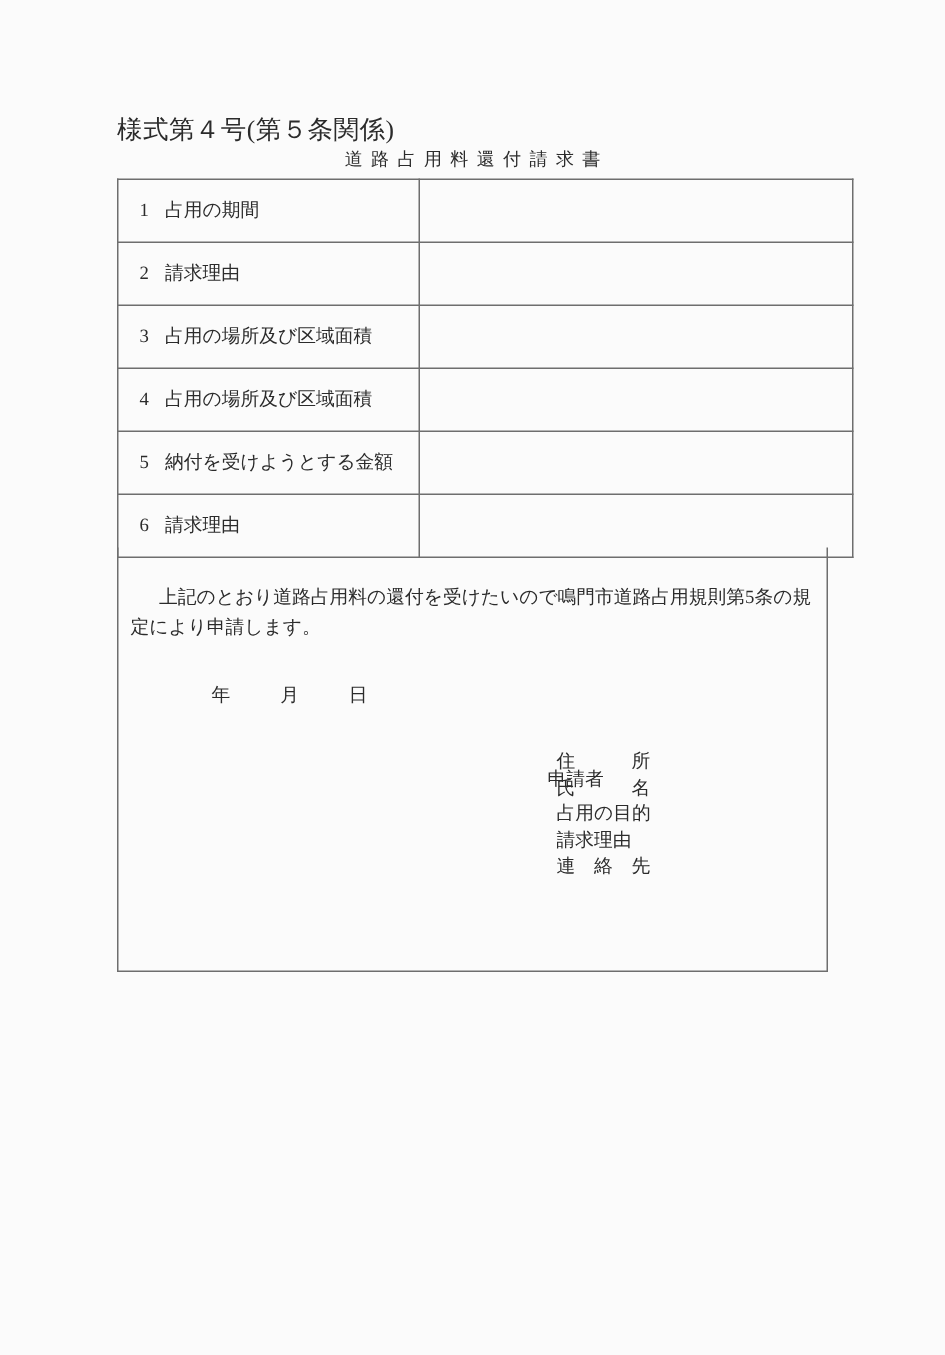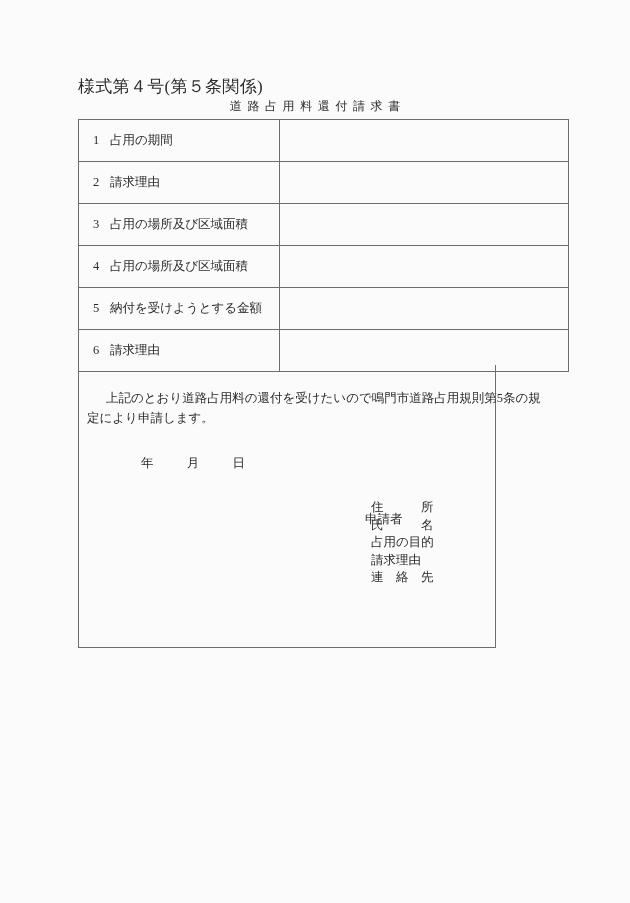--- a/index.html
+++ b/index.html
@@ -73,21 +73,21 @@
   .row-index {
     display: inline-block;
     min-width: 17px;
   }
 
   
   .statement-box {
     position: absolute;
     left: 78px;
     top: 365px;
-    width: 418px;
+    width: 474px;
     height: 283px;
     border: 1px solid #6e6e6e;
     border-top: none;
     box-sizing: border-box;
   }
 
   .body-text {
     position: absolute;
     left: 8px;
     top: 23px;

